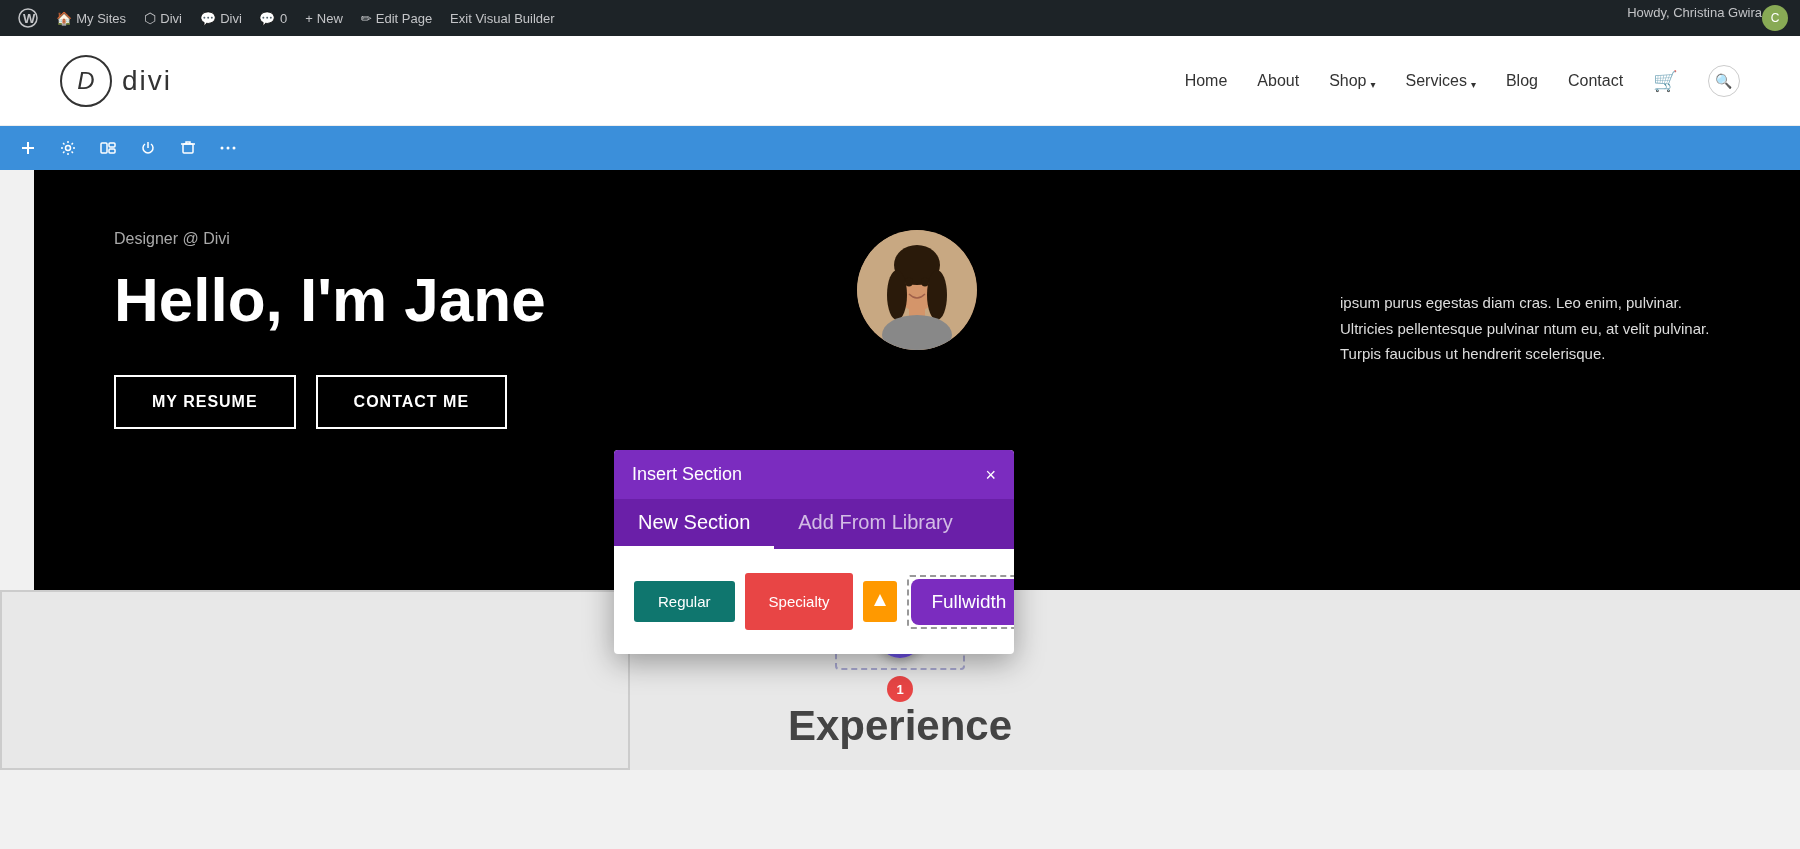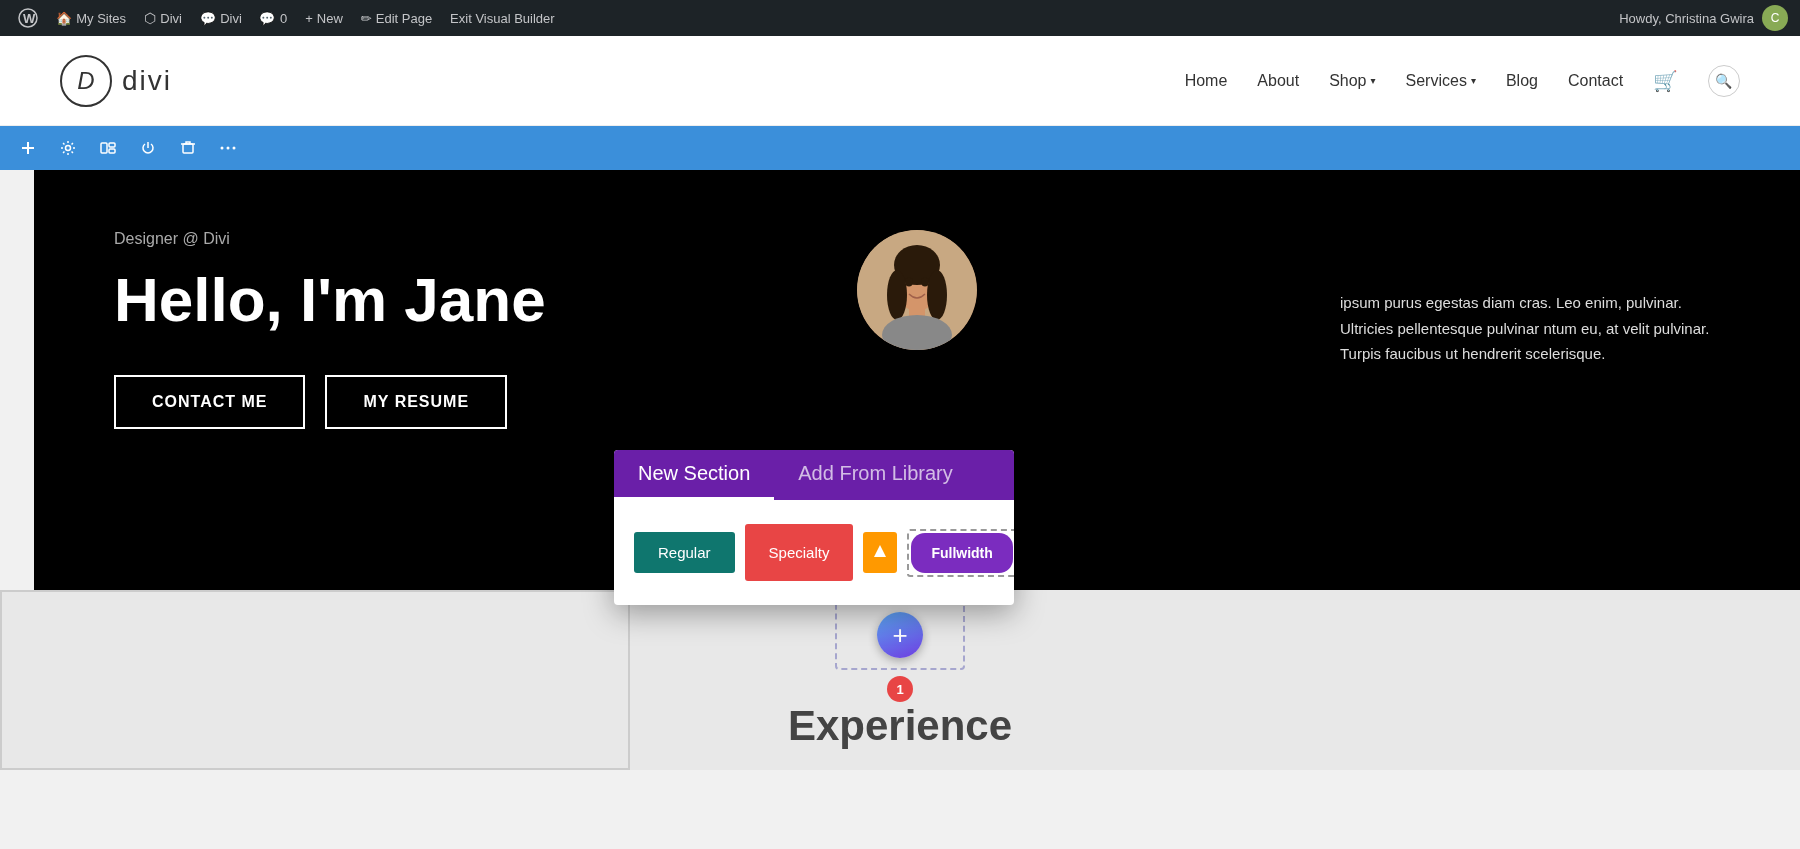--- a/index.html
+++ b/index.html
@@ -24,22 +24,21 @@
       align-items: center;
       gap: 4px;
       padding: 0 6px;
       height: 36px;
       cursor: pointer;
       white-space: nowrap;
     }
     .admin-bar-right {
       margin-left: auto;
       display: flex;
-      align-items: center;
-      gap: 8px;
+      align-items: flex-start;
       color: #c3c4c7;
       font-size: 13px;
     }
     .admin-avatar {
       width: 26px; height: 26px;
       border-radius: 50%;
       background: #8a5;
       display: flex; align-items: center; justify-content: center;
       color: #fff; font-size: 12px;
     }
@@ -79,21 +78,21 @@
       margin-left: auto;
       display: flex;
       align-items: center;
       gap: 30px;
     }
     .nav-item {
       color: #333;
       font-size: 16px;
       text-decoration: none;
       cursor: pointer;
-      display: flex; align-items: center; gap: 4px;
+      display: flex; align-items: flex-end; gap: 4px;
     }
     .nav-chevron { font-size: 10px; }
     .nav-cart { font-size: 20px; color: #333; cursor: pointer; }
     .nav-search { font-size: 18px; color: #333; cursor: pointer; border: 1.5px solid #ccc; border-radius: 50%; width: 32px; height: 32px; display: flex; align-items: center; justify-content: center; }
 
     
     #builder-toolbar {
       background: #3b8fda;
       height: 44px;
       display: flex;
@@ -260,23 +259,23 @@
     .section-btn-fullwidth-wrapper {
       border: 2px dashed #999;
       border-radius: 3px;
       padding: 2px;
     }
     .section-btn-fullwidth {
       background: #7b2cbf;
       color: #fff;
       border: none;
       padding: 12px 20px;
-      font-size: 14px;
-      font-weight: 700;
-      border-radius: 14px;
+      font-size: 19px;
+      font-weight: 400;
+      border-radius: 8px;
       cursor: pointer;
     }
 
     
     #hero { position: relative; }
   </style>
 </head>
 <body>
 
 <div id="admin-bar">
@@ -396,22 +395,22 @@
           <circle cx="14" cy="8" r="1.5"></circle>
         </svg>
     </div>
   </div>
 
   <div id="hero">
     <div class="hero-left">
       <div class="hero-designer">Designer @ Divi</div>
       <div class="hero-title">Hello, I'm Jane</div>
       <div class="hero-buttons">
+        <button class="hero-btn">MY RESUME</button>
         <button class="hero-btn">CONTACT ME</button>
-        <button class="hero-btn">MY RESUME</button>
       </div>
     </div>
 
     <div style="position:absolute; left:50%; top:60px; transform:translateX(-50%);">
       <div class="hero-avatar">
         <svg width="120" height="120" viewBox="0 0 120 120">
           <circle cx="60" cy="60" r="60" fill="#c8a882"></circle>
 
           <ellipse cx="60" cy="55" rx="22" ry="26" fill="#d4956a"></ellipse>
 
@@ -429,20 +428,24 @@
           <ellipse cx="68" cy="52" rx="4" ry="4.5" fill="#2a1a0a"></ellipse>
         </svg>
       </div>
     </div>
 
     <div class="hero-right">
       <p>ipsum purus egestas diam cras. Leo enim, pulvinar. Ultricies pellentesque pulvinar ntum eu, at velit pulvinar. Turpis faucibus ut hendrerit scelerisque.</p>
     </div>
 
     <div id="insert-section-popup">
+      <div class="popup-header">
+        <span class="popup-title">Insert Section</span>
+        <span class="popup-close">×</span>
+      </div>
       <div class="popup-tabs">
         <div class="popup-tab active">
           <span>New Section</span>
         </div>
         <div class="popup-tab inactive">
           <span>Add From Library</span>
         </div>
       </div>
       <div class="popup-body">
         <button class="section-btn-regular">Regular</button>

